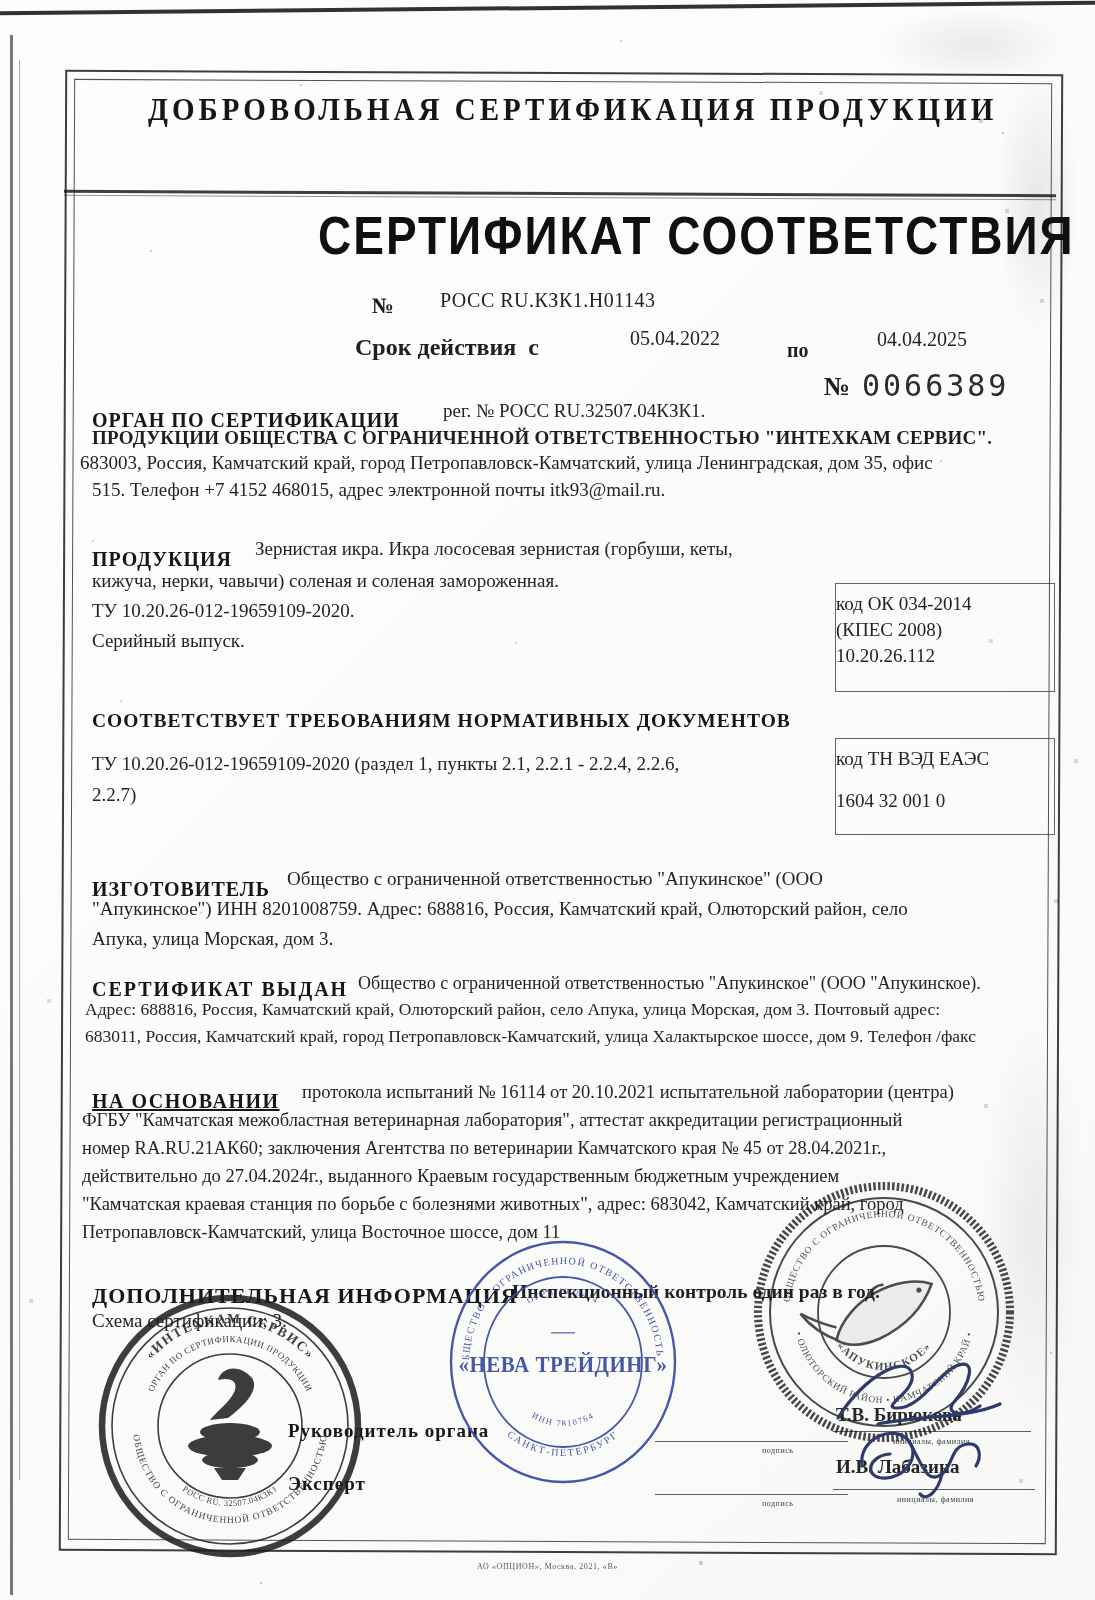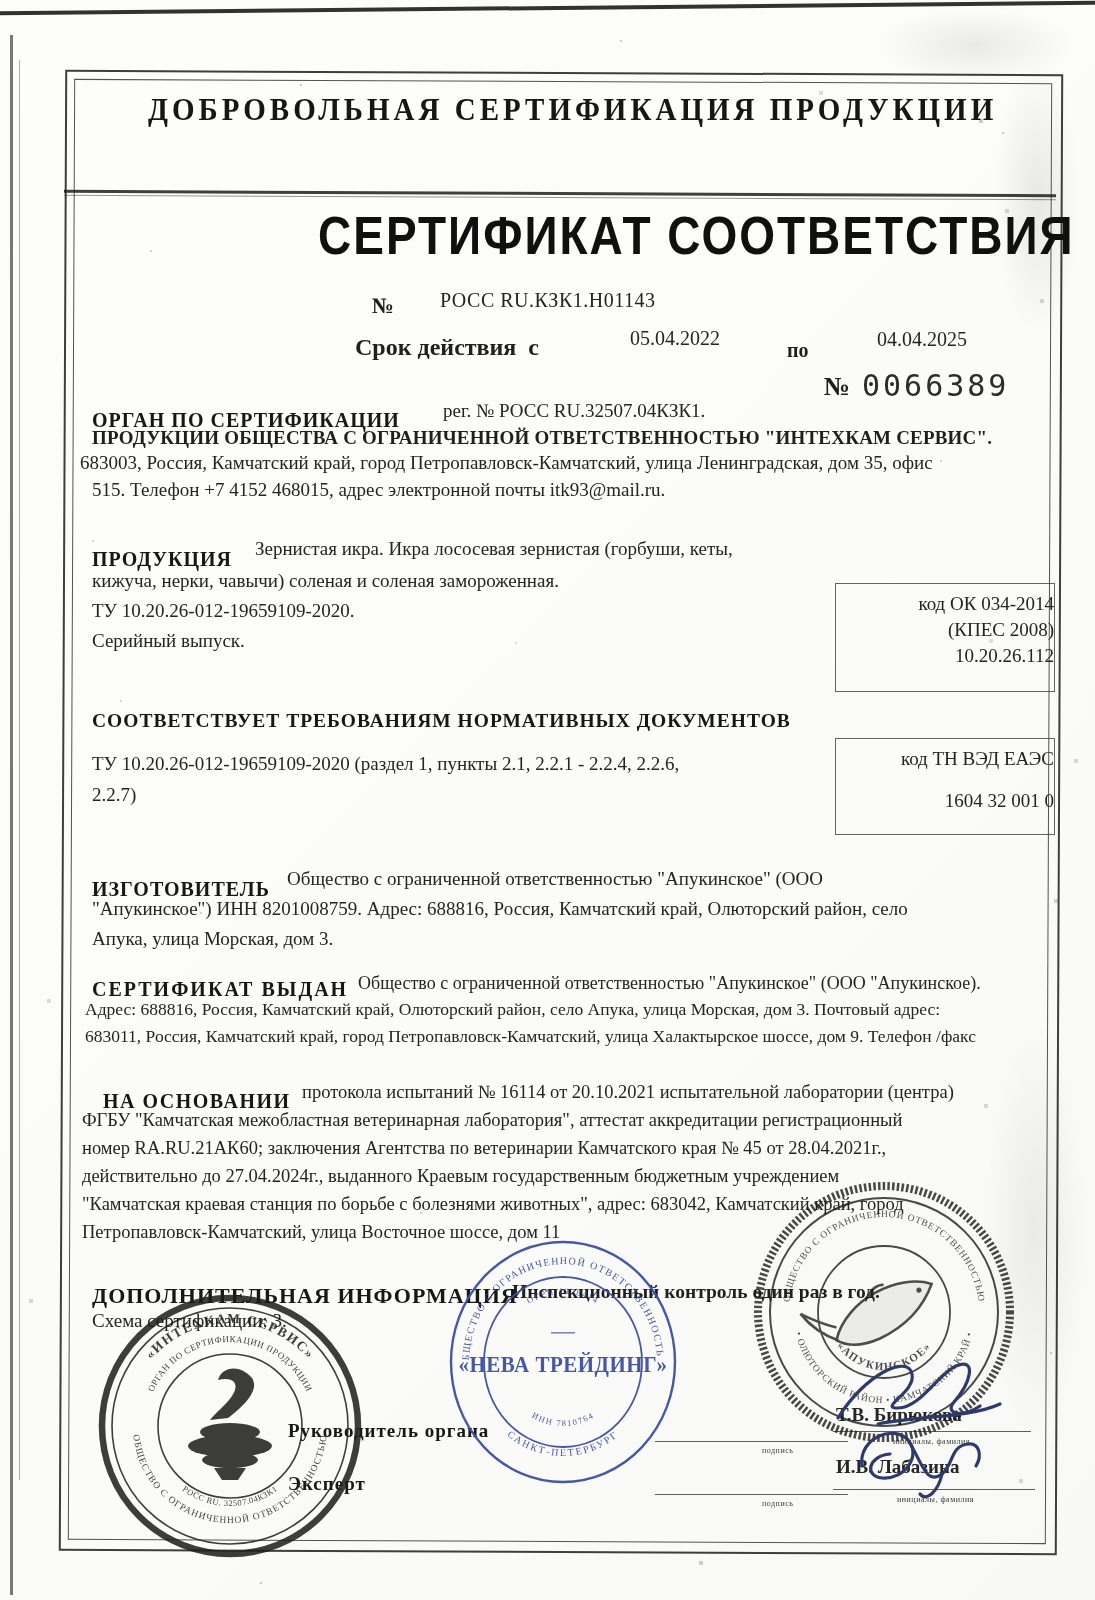--- a/index.html
+++ b/index.html
@@ -13,21 +13,21 @@
   .b{font-weight:bold;}
   .frame-outer{position:absolute;left:62px;top:72px;width:994px;height:1477px;border:2.5px solid rgba(35,35,35,.88);transform:rotate(.25deg);}
   .frame-inner{position:absolute;left:71px;top:81px;width:976px;height:1459px;border:1.5px solid rgba(40,40,40,.8);transform:rotate(.25deg);}
   .rule{position:absolute;background:rgba(30,30,30,.85);}
   .headband{font-size:29px;font-weight:bold;letter-spacing:4px;transform:scaleY(1.08);transform-origin:left top;color:#161616;}
   .bigtitle{font-family:"Liberation Sans",sans-serif;font-size:46px;font-weight:bold;letter-spacing:2px;transform:scaleY(1.18);transform-origin:left top;color:#101010;}
   .lbl{font-weight:bold;font-size:20px;letter-spacing:1px;color:#171717;}
   .txt{font-size:19px;color:#242424;}
   .txt-sm{font-size:17.5px;color:#242424;}
   .mono-num{font-family:"DejaVu Sans Mono",monospace;font-size:30px;letter-spacing:3px;color:#2c2c2c;}
-  .codebox{position:absolute;border:1.6px solid rgba(50,50,50,.75);text-align:right;font-size:19px;color:#242424;line-height:26px;padding-top:7px;}
+  .codebox{position:absolute;border:1.6px solid rgba(50,50,50,.75);text-align:left;font-size:19px;color:#242424;line-height:26px;padding-top:7px;}
   .sigline{position:absolute;border-bottom:1.6px solid rgba(55,55,55,.8);}
   .caption{font-size:8px;color:#3a3a3a;letter-spacing:.5px;}
   .footnote{font-weight:bold;font-size:20.5px;letter-spacing:1px;color:#1b1b1b;}
   .tinyprint{font-size:8px;color:#5a5a5a;letter-spacing:.6px;}
   .artifact{position:absolute;}
   .speckles{position:absolute;left:0;top:0;width:2px;height:2px;background:transparent;
     box-shadow:980px 120px 0 1px rgba(70,70,70,.25),1041px 300px 0 1px rgba(70,70,70,.2),
     150px 250px 0 0 rgba(70,70,70,.25),990px 640px 0 1px rgba(80,80,80,.18),
     1055px 900px 0 1px rgba(70,70,70,.22),300px 84px 0 0 rgba(70,70,70,.28),
     700px 1562px 0 1px rgba(70,70,70,.25),1020px 1480px 0 1px rgba(70,70,70,.2),
@@ -104,21 +104,21 @@
   <div class="abs lbl" style="left:92px;top:878px;">ИЗГОТОВИТЕЛЬ</div>
   <div class="abs txt" style="left:287px;top:868px;">Общество с ограниченной ответственностью "Апукинское" (ООО</div>
   <div class="abs txt" style="left:92px;top:898px;">"Апукинское") ИНН 8201008759. Адрес: 688816, Россия, Камчатский край, Олюторский район, село</div>
   <div class="abs txt" style="left:92px;top:928px;">Апука, улица Морская, дом 3.</div>
 
   <div class="abs lbl" style="left:92px;top:978px;letter-spacing:2px;">СЕРТИФИКАТ ВЫДАН</div>
   <div class="abs txt-sm" style="left:358px;top:973px;font-size:18px;">Общество с ограниченной ответственностью "Апукинское" (ООО "Апукинское).</div>
   <div class="abs txt-sm" style="left:85px;top:999px;">Адрес: 688816, Россия, Камчатский край, Олюторский район, село Апука, улица Морская, дом 3. Почтовый адрес:</div>
   <div class="abs txt-sm" style="left:85px;top:1026px;">683011, Россия, Камчатский край, город Петропавловск-Камчатский, улица Халактырское шоссе, дом 9. Телефон /факс</div>
 
-  <div class="abs lbl" style="left:103px;top:1090px;letter-spacing:1.5px;">НА ОСНОВАНИИ</div>
+  <div class="abs lbl" style="left:92px;top:1090px;letter-spacing:1.5px;text-decoration:underline;">НА ОСНОВАНИИ</div>
   <div class="abs txt" style="left:302px;top:1082px;font-size:18.5px;">протокола испытаний № 16114 от 20.10.2021 испытательной лаборатории (центра)</div>
   <div class="abs txt" style="left:82px;top:1110px;font-size:18.5px;">ФГБУ "Камчатская межобластная ветеринарная лаборатория", аттестат аккредитации регистрационный</div>
   <div class="abs txt" style="left:82px;top:1138px;font-size:18.5px;">номер RA.RU.21АК60; заключения Агентства по ветеринарии Камчатского края № 45 от 28.04.2021г.,</div>
   <div class="abs txt" style="left:82px;top:1166px;font-size:18.5px;">действительно до 27.04.2024г., выданного Краевым государственным бюджетным учреждением</div>
   <div class="abs txt" style="left:82px;top:1194px;font-size:18.5px;">"Камчатская краевая станция по борьбе с болезнями животных", адрес: 683042, Камчатский край, город</div>
   <div class="abs txt" style="left:82px;top:1222px;font-size:18.5px;">Петропавловск-Камчатский, улица Восточное шоссе, дом 11</div>
 
   <div class="abs lbl" style="left:92px;top:1283px;font-size:22px;">ДОПОЛНИТЕЛЬНАЯ ИНФОРМАЦИЯ</div>
   <div class="abs b" style="left:512px;top:1281px;font-size:19.5px;">Инспекционный контроль один раз в год.</div>
   <div class="abs txt" style="left:92px;top:1310px;">Схема сертификации: 3.</div>
@@ -130,20 +130,21 @@
   <div class="sigline" style="left:833px;top:1431px;width:198px;"></div>
   <div class="abs caption" style="left:893px;top:1437px;">инициалы, фамилия</div>
 
   <div class="abs lbl" style="left:288px;top:1473px;font-size:19px;">Эксперт</div>
   <div class="sigline" style="left:655px;top:1494px;width:193px;"></div>
   <div class="abs caption" style="left:762px;top:1499px;">подпись</div>
   <div class="abs b" style="left:836px;top:1456px;font-size:19px;color:#262626;">И.В. Лабазина</div>
   <div class="sigline" style="left:833px;top:1489px;width:202px;"></div>
   <div class="abs caption" style="left:897px;top:1495px;">инициалы, фамилия</div>
 
+  <div class="abs tinyprint" style="left:0;top:1562px;width:1095px;text-align:center;">АО «ОПЦИОН», Москва, 2021, «В»</div>
 
   <svg style="position:absolute;left:94px;top:1290px;opacity:.85;" width="272" height="272" viewBox="0 0 272 272">
     <defs>
       <path id="i-top" d="M 33,136 A 103,103 0 0 1 239,136"></path>
       <path id="i-bot" d="M 39,136 A 97,97 0 0 0 233,136"></path>
       <path id="i-itop" d="M 52,136 A 84,84 0 0 1 220,136"></path>
       <path id="i-ibot" d="M 56,136 A 80,80 0 0 0 216,136"></path>
     </defs>
     <g stroke="#1d1d1d" fill="none">
       <circle cx="136" cy="136" r="128" stroke-width="6.5"></circle>

